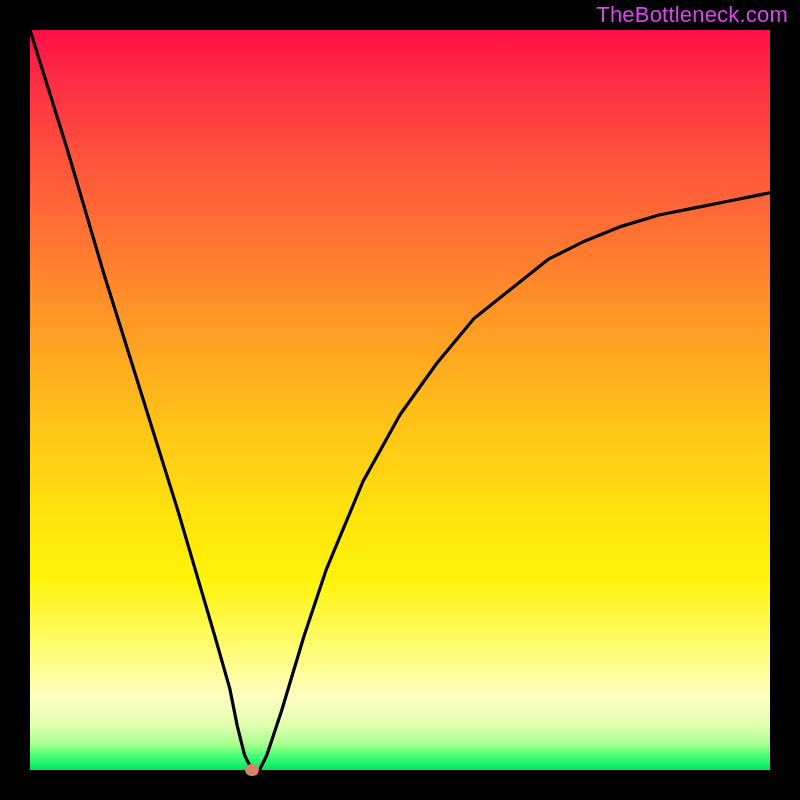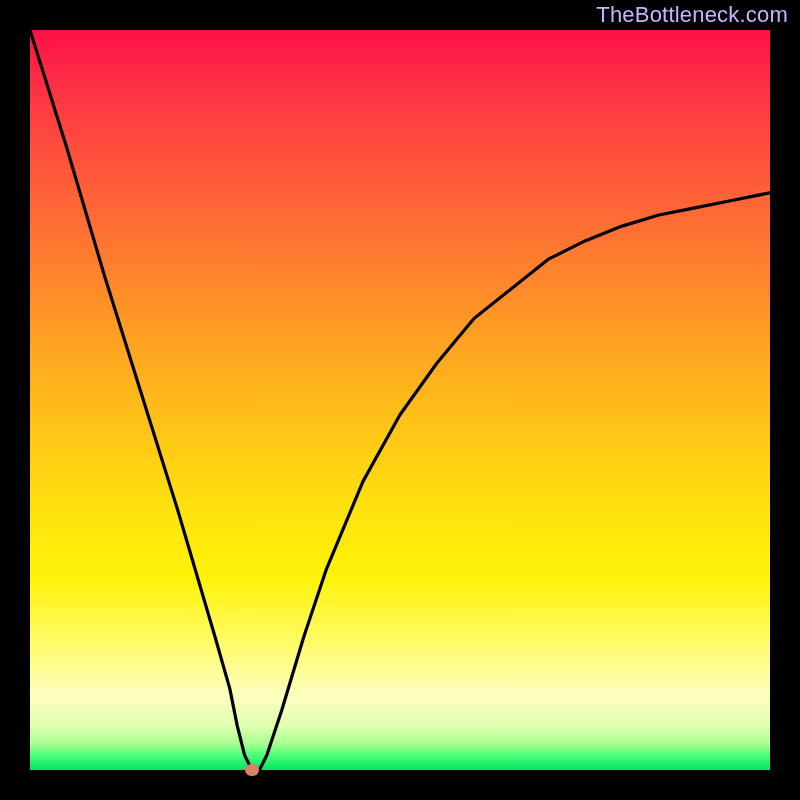--- a/index.html
+++ b/index.html
@@ -14,21 +14,21 @@
   .frame {
     position: relative;
     width: 800px;
     height: 800px;
     background: #000;
   }
   .watermark {
     position: absolute;
     top: 2px;
     right: 12px;
-    color: #c4b5fd;
+    color: #d946ef;
     font-size: 22px;
     font-weight: 500;
     letter-spacing: 0.2px;
   }
   .plot-area {
     position: absolute;
     left: 30px;
     top: 30px;
     width: 740px;
     height: 740px;

